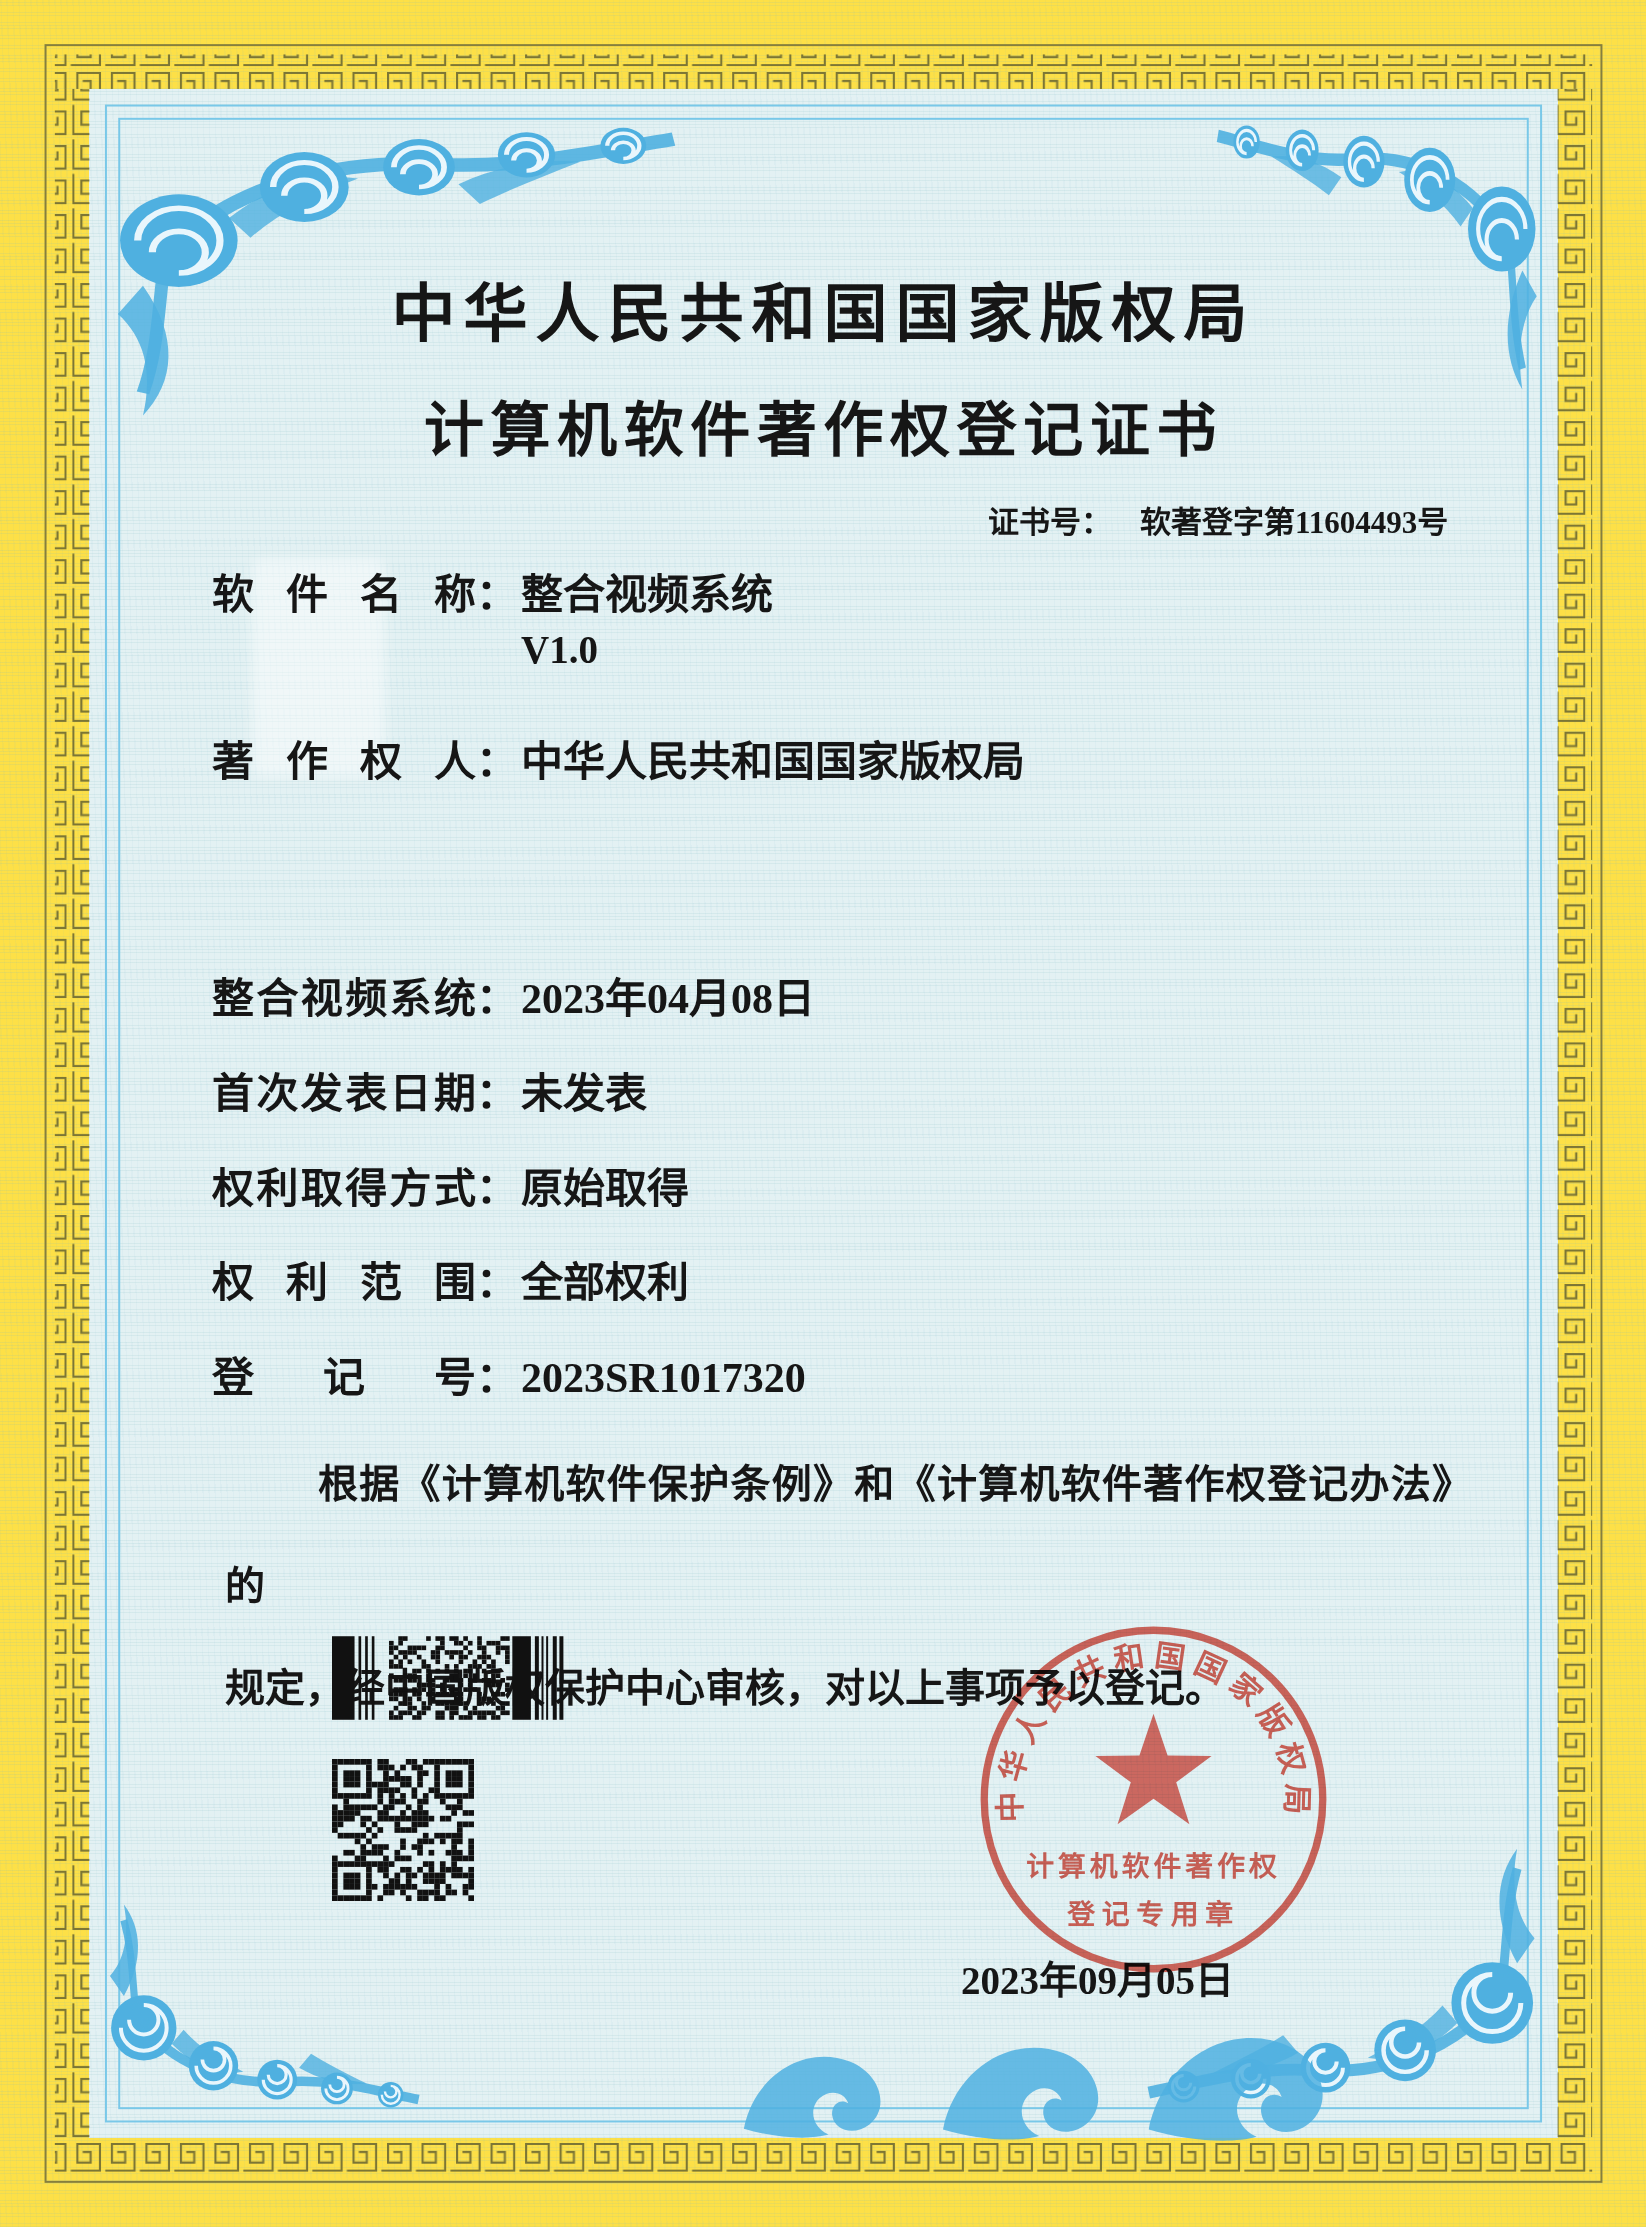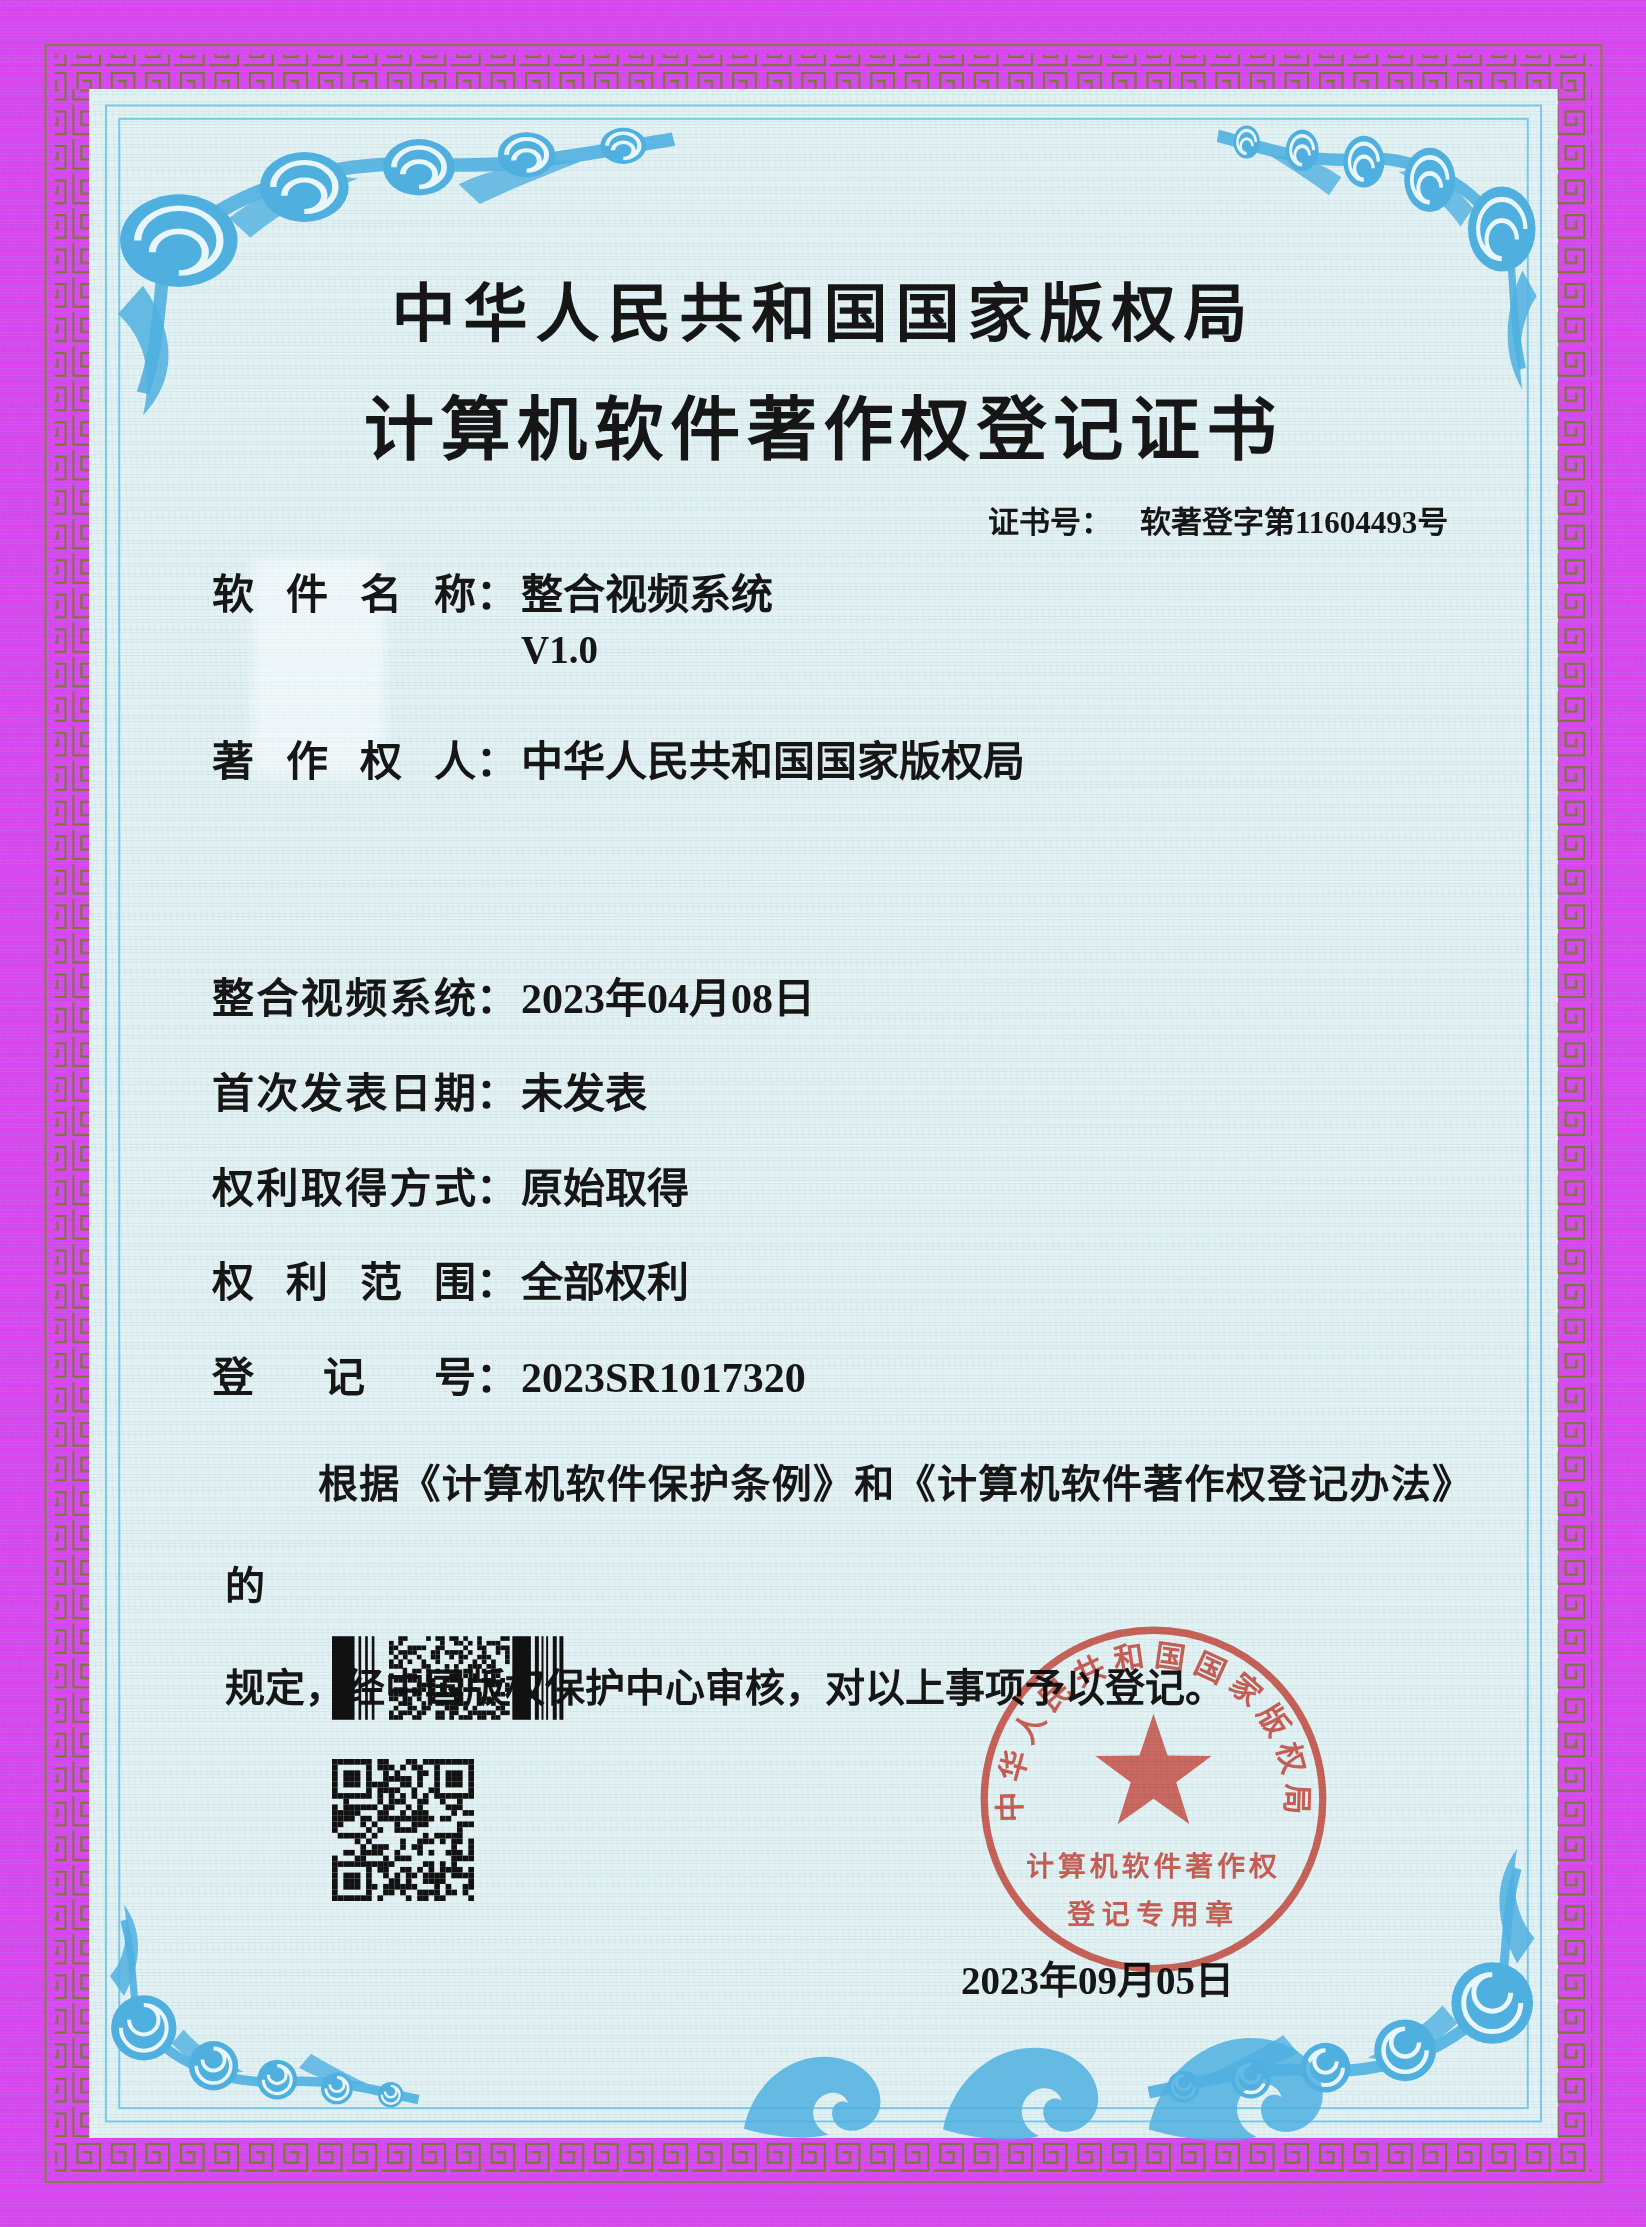--- a/index.html
+++ b/index.html
@@ -1,31 +1,31 @@
 <!DOCTYPE html>
 <html lang="zh-CN" style="font-size:10.6px"><head>
 <meta charset="utf-8">
 <style>
   html,body{margin:0;padding:0;background:#ffffff;}
   body{font-family:"Liberation Serif","DejaVu Serif",serif;color:#161616;}
-  .page{position:relative;width:1647px;height:2227px;background:#d946ef;overflow:hidden;}
+  .page{position:relative;width:1647px;height:2227px;background:#fde047;overflow:hidden;}
   
   .page::before{content:"";position:absolute;inset:0;z-index:1;pointer-events:none;
     background:
       repeating-linear-gradient(0deg, rgba(125,185,190,0.14) 0 0.7px, transparent 0.7px 3.3px),
       repeating-linear-gradient(88deg, rgba(110,175,205,0.06) 0 1.3px, transparent 1.3px 6px);}
   .inner-panel{position:absolute;left:89px;top:89px;right:89px;bottom:89px;background:#e3f1f3;z-index:0;}
   .watermark{position:absolute;left:252px;top:558px;width:133px;height:219px;background:rgba(255,255,255,0.45);
     border-radius:10.6px;filter:blur(6px);z-index:2;}
   svg.border-art{position:absolute;left:0;top:0;z-index:2;}
   .content{position:absolute;inset:0;z-index:3;}
   .authority-title{position:absolute;left:0;right:0;top:278px;text-align:center;
     font-size:64px;line-height:73px;font-weight:bold;letter-spacing:8px;}
   .certificate-title{position:absolute;left:0;right:0;top:387px;text-align:center;
-    font-size:70px;line-height:88px;font-weight:bold;letter-spacing:6.6px;}
+    font-size:60px;line-height:88px;font-weight:bold;letter-spacing:6.6px;}
   .cert-no{position:absolute;left:988px;top:497px;font-size:31px;font-weight:bold;white-space:nowrap;}
   .cert-no .v{margin-left:28px;}
   .row{position:absolute;left:212px;font-size:42px;line-height:49px;font-weight:bold;white-space:nowrap;}
   .row .lbl{display:inline-block;width:264px;text-align:justify;text-align-last:justify;vertical-align:top;}
   .row .colon{display:inline-block;width:37px;vertical-align:top;}
   .row .val{display:inline-block;vertical-align:top;margin-left:8px;white-space:nowrap;}
   .row .val2{margin-top:5.3px;font-size:39px;}
   .paragraph{position:absolute;left:209px;top:1434px;width:1247px;font-size:40px;line-height:102px;font-weight:600;margin-left:16px;}
   .paragraph .p1{text-align:justify;text-align-last:justify;text-indent:93px;}
   .paragraph .p2{text-align:left;}

